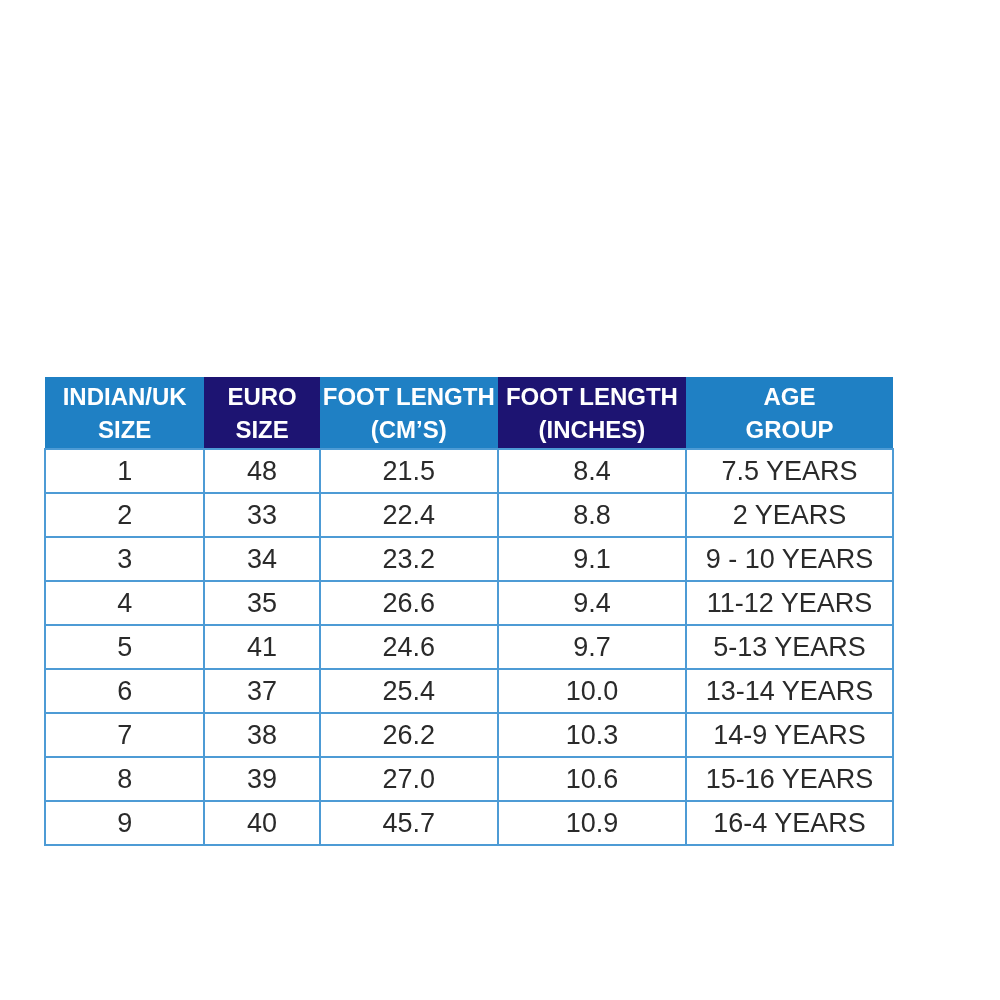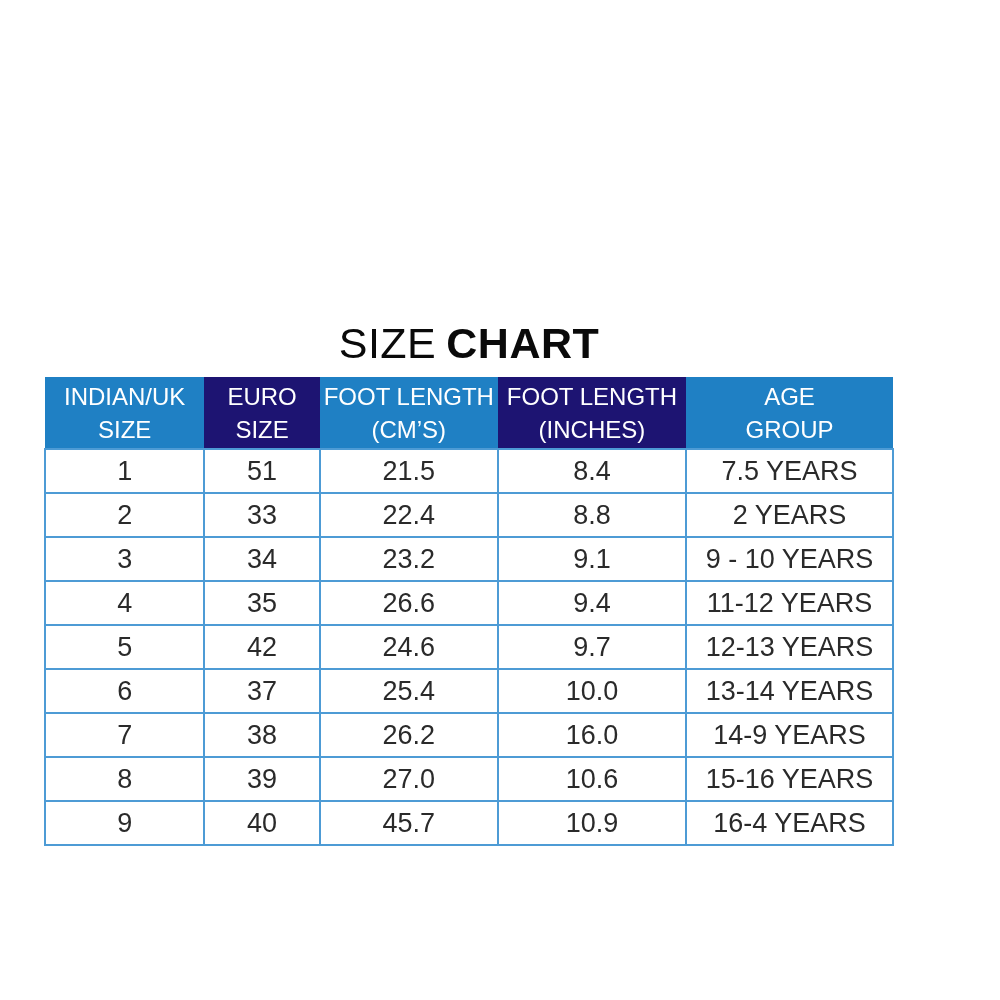--- a/index.html
+++ b/index.html
@@ -44,21 +44,21 @@
   col.c4 { width: 22.2%; }
   col.c5 { width: 24.4%; }
 
   th {
     height: 71px;
     padding: 0;
     border: none;
     vertical-align: middle;
     text-align: center;
     color: var(--header-text, #ffffff);
-    font-weight: 400;
+    font-weight: 700;
     font-size: 24px;
     line-height: 33px;
   }
   th.light { background: var(--header-light-bg, #1f80c4); }
   th.dark  { background: var(--header-dark-bg, #1d1472); }
   .h-line { display: block; }
 
   td {
     height: 42px;
     padding: 0;
@@ -68,23 +68,20 @@
     vertical-align: middle;
     color: var(--body-text, #2a2a2a);
     font-size: 27px;
   }
 </style>
 </head>
 <body>
 
 <div class="canvas">
 
-  <div class="title">
-    <span class="t-reg">SIZE</span><span class="t-bold">CHART</span>
-  </div>
 
   <table class="size-table">
     <colgroup>
       <col class="c1">
         <col class="c2">
         <col class="c3">
         <col class="c4">
         <col class="c5">
     </colgroup>
     <thead>
@@ -107,21 +104,21 @@
         </th>
         <th class="light">
           <span class="h-line">AGE</span>
           <span class="h-line">GROUP</span>
         </th>
       </tr>
     </thead>
     <tbody>
         <tr>
           <td>1</td>
-          <td>51</td>
+          <td>48</td>
           <td>21.5</td>
           <td>8.4</td>
           <td>7.5 YEARS</td>
         </tr>
         <tr>
           <td>2</td>
           <td>33</td>
           <td>22.4</td>
           <td>8.8</td>
           <td>2 YEARS</td>
@@ -135,37 +132,37 @@
         </tr>
         <tr>
           <td>4</td>
           <td>35</td>
           <td>26.6</td>
           <td>9.4</td>
           <td>11-12 YEARS</td>
         </tr>
         <tr>
           <td>5</td>
-          <td>42</td>
+          <td>41</td>
           <td>24.6</td>
           <td>9.7</td>
-          <td>12-13 YEARS</td>
+          <td>5-13 YEARS</td>
         </tr>
         <tr>
           <td>6</td>
           <td>37</td>
           <td>25.4</td>
           <td>10.0</td>
           <td>13-14 YEARS</td>
         </tr>
         <tr>
           <td>7</td>
           <td>38</td>
           <td>26.2</td>
-          <td>16.0</td>
+          <td>10.3</td>
           <td>14-9 YEARS</td>
         </tr>
         <tr>
           <td>8</td>
           <td>39</td>
           <td>27.0</td>
           <td>10.6</td>
           <td>15-16 YEARS</td>
         </tr>
         <tr>

